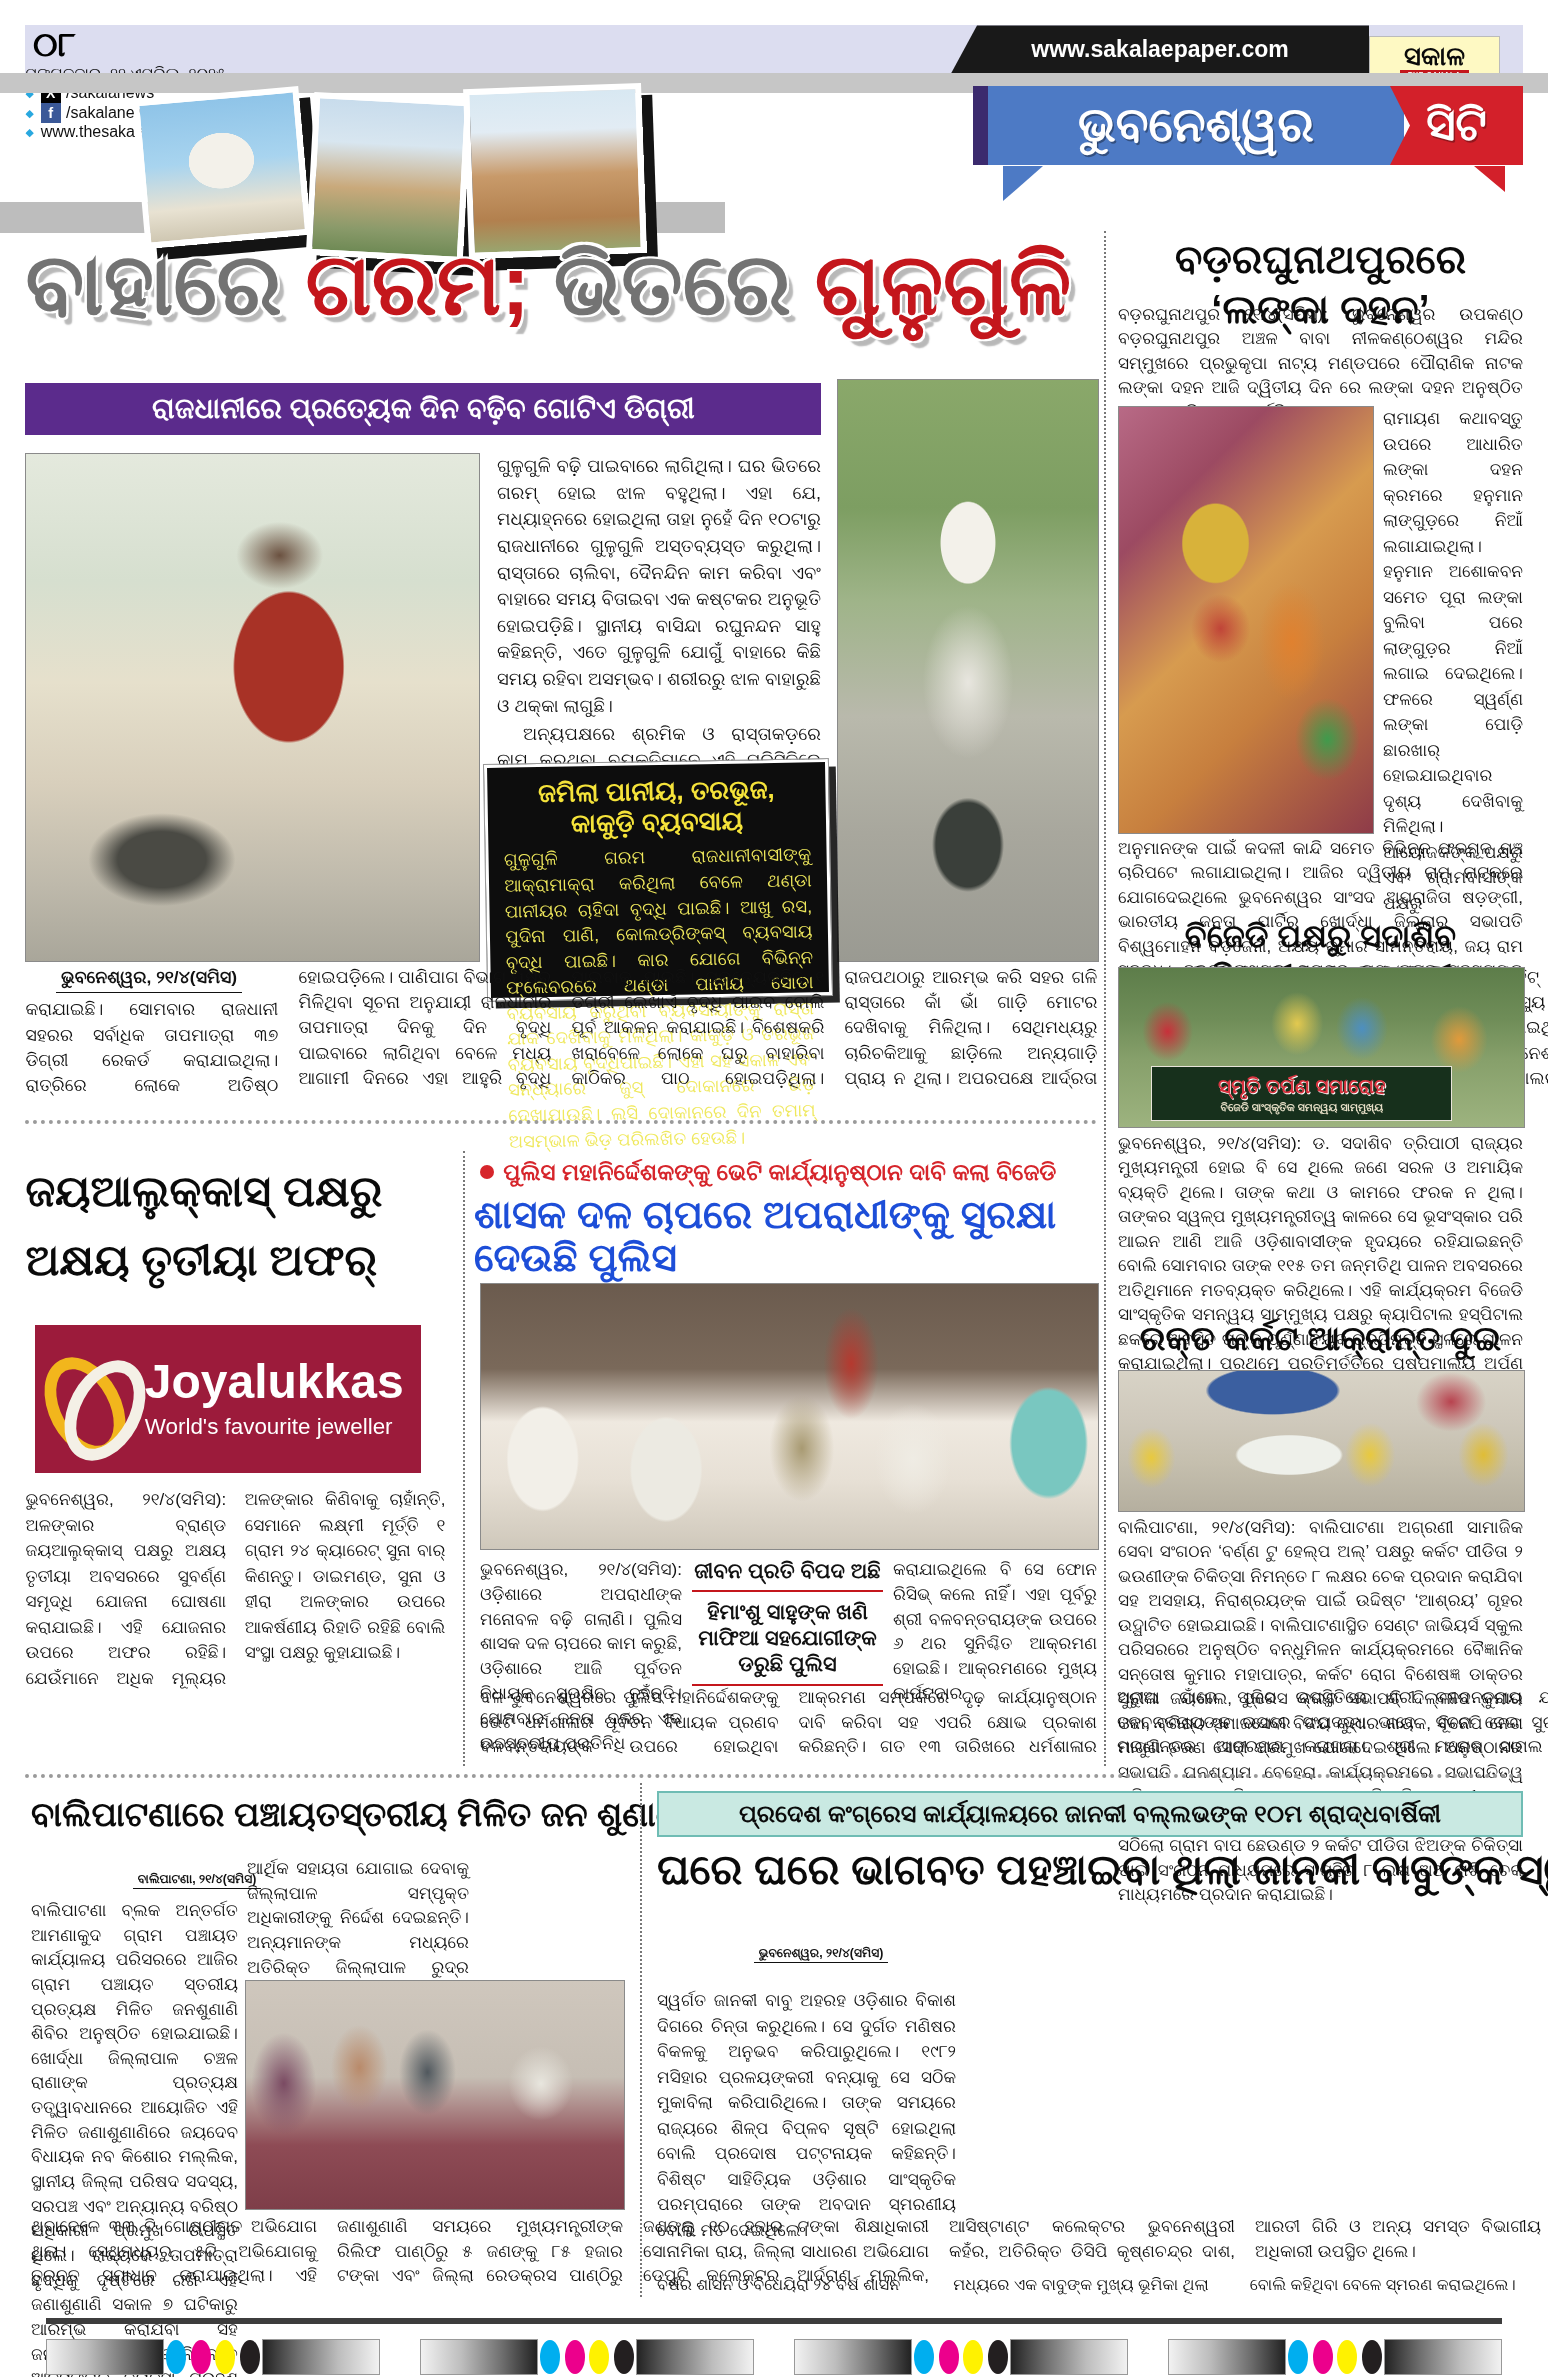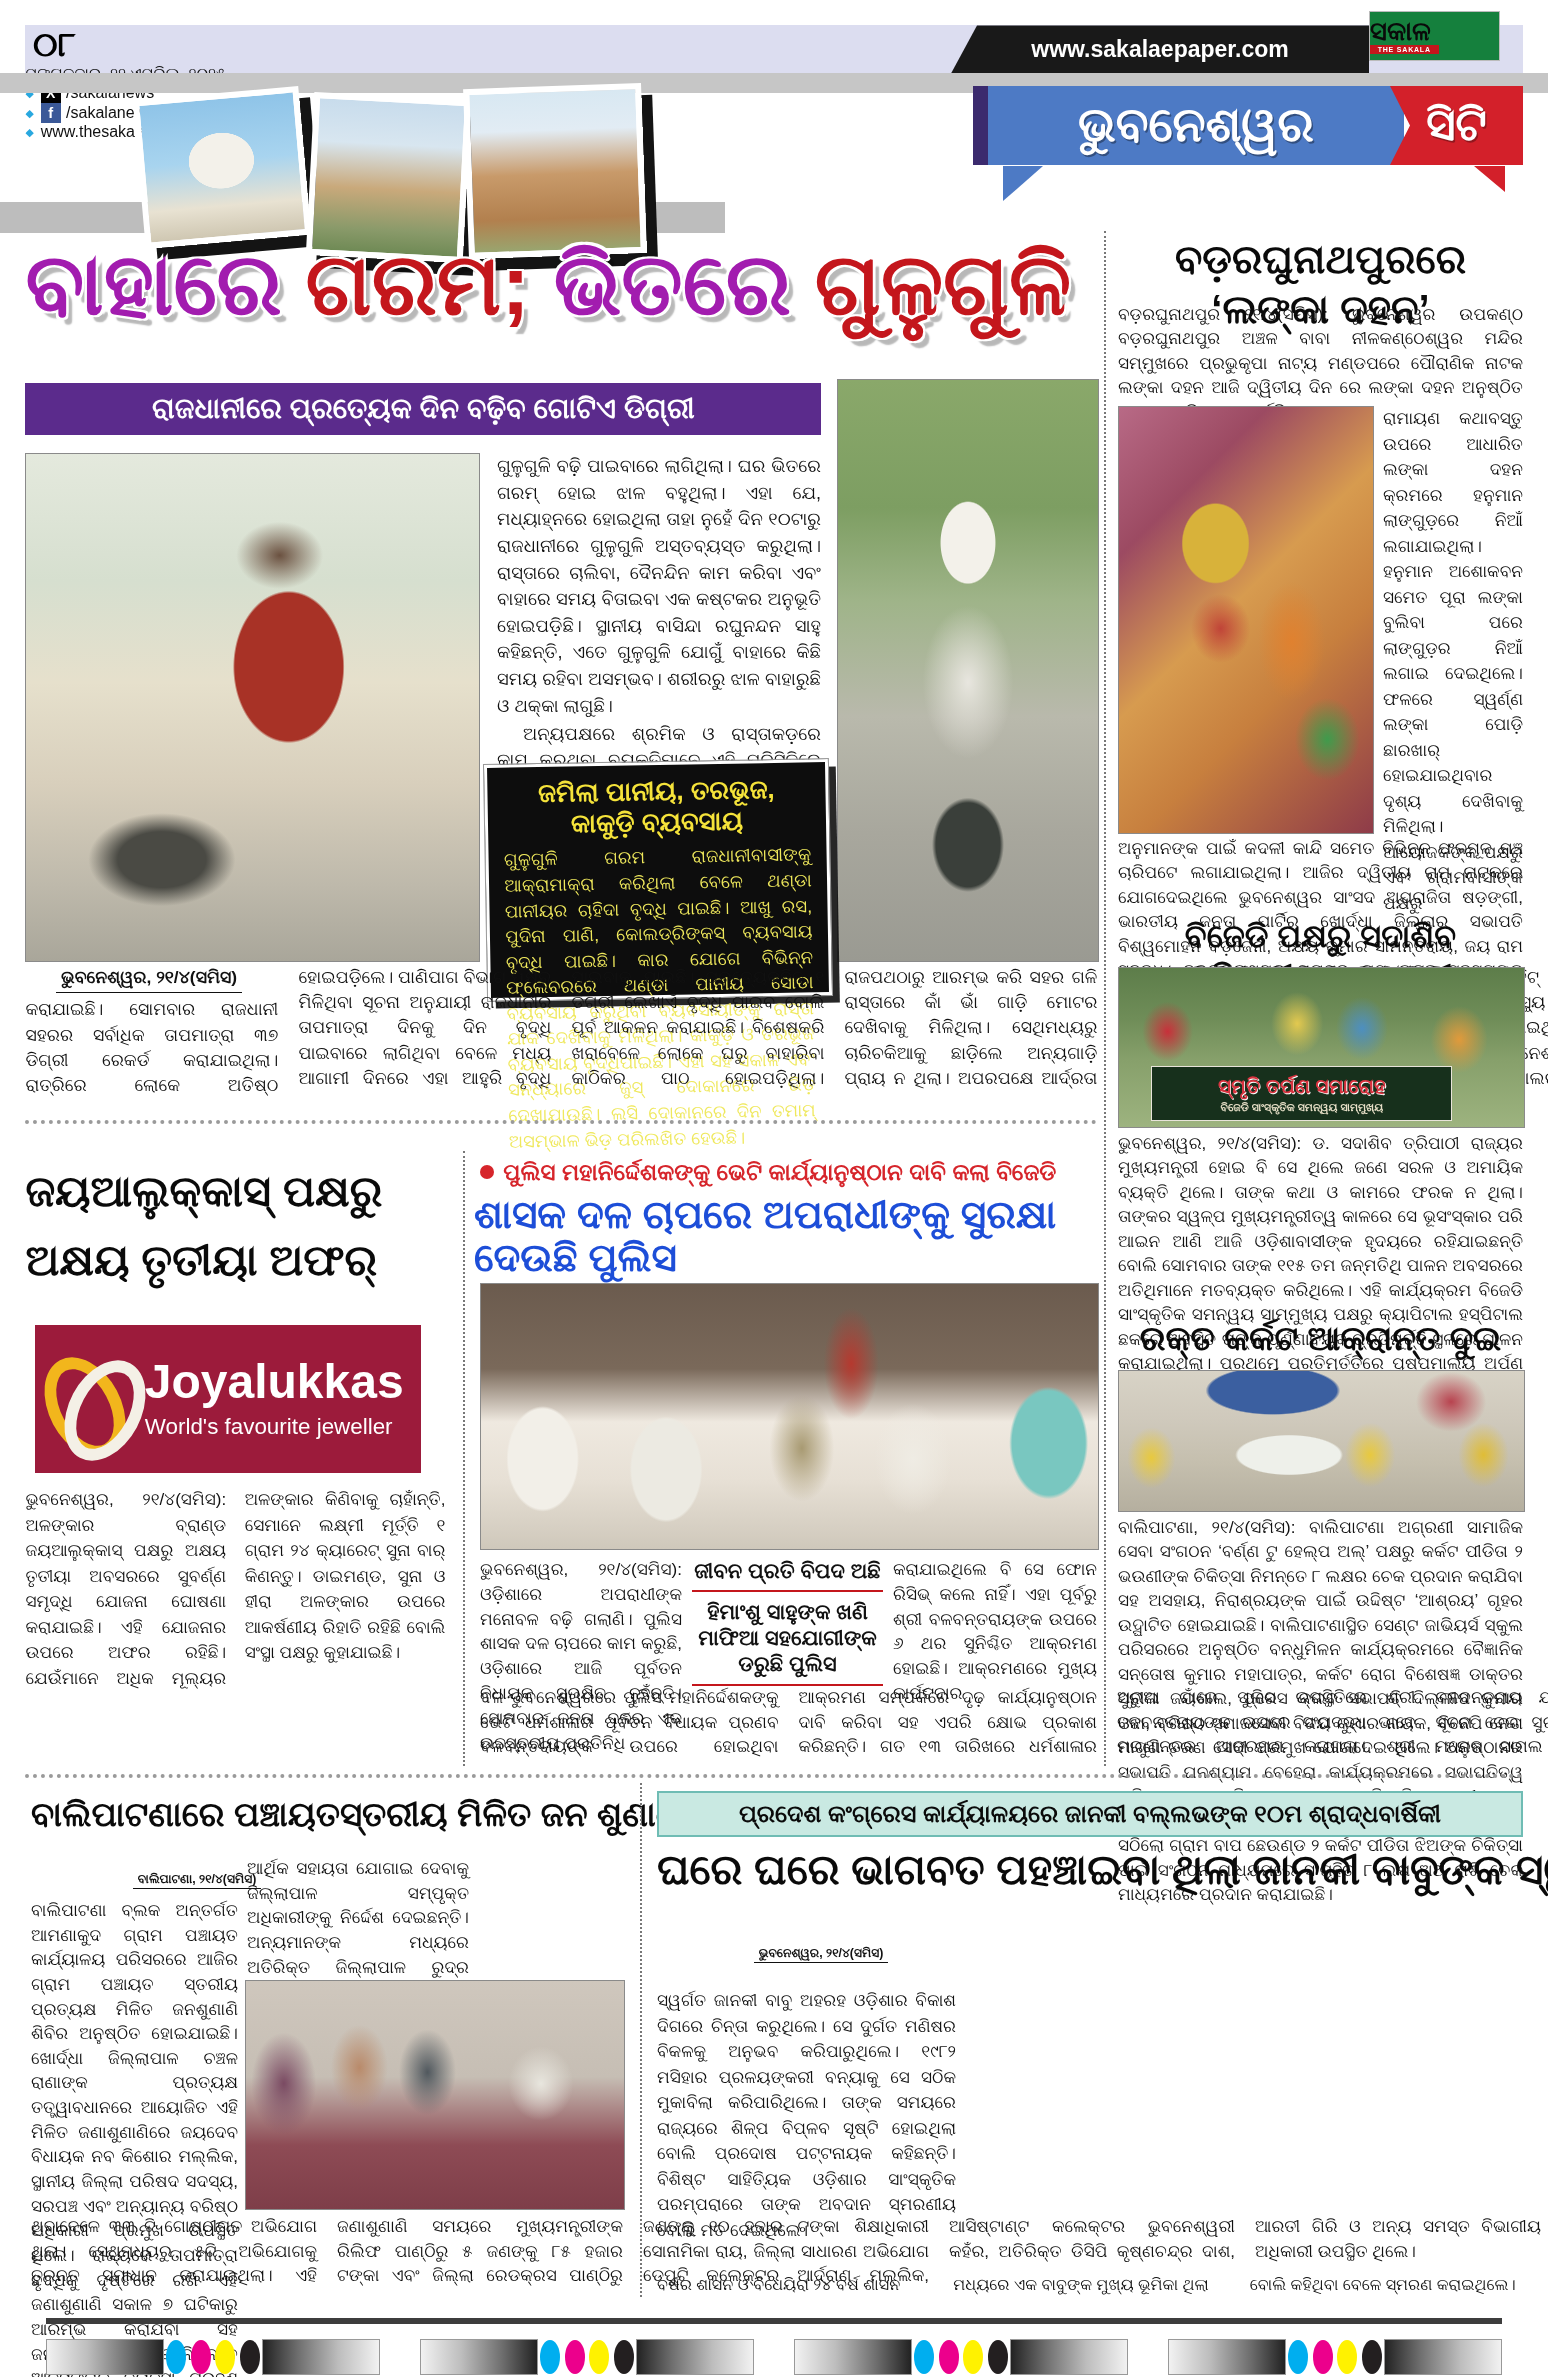--- a/index.html
+++ b/index.html
@@ -12,22 +12,22 @@
   .pageno{font-size:34px;font-weight:bold;padding:0 14px 0 7.7px;color:#000;}
   .vsep{width:1.5px;height:31px;background:#333;margin:0 12.3px;}
   .hitem{display:flex;align-items:center;font-size:16px;color:#111;white-space:nowrap;}
   .diamond{color:#29a8df;font-size:10.8px;margin-right:7px;}
   .xicon{display:inline-flex;align-items:center;justify-content:center;width:20px;height:20px;background:#000;color:#fff;
          font-size:14px;font-weight:bold;margin-right:5.4px;}
   .fbicon{display:inline-flex;align-items:center;justify-content:center;width:20px;height:20px;background:#3b5998;color:#fff;
          font-size:14.7px;font-weight:bold;margin-right:5.4px;}
   .epaper{left:951px;top:25.4px;width:418px;height:48px;background:#191919;color:#fff;display:flex;align-items:center;
           justify-content:center;font-size:23px;font-weight:bold;clip-path:polygon(26px 0,100% 0,100% 100%,0 100%);}
-  .slogo{left:1369px;top:11px;width:129px;height:48px;background:#15803d;border:0.8px solid #bbb;display:flex;flex-direction:column;
-         align-items:flex-start;justify-content:center;}
+  .slogo{left:1369px;top:36px;width:129px;height:48px;background:#fef9c3;border:0.8px solid #bbb;display:flex;flex-direction:column;
+         align-items:center;justify-content:center;}
   .slogo .t{font-size:26px;font-weight:bold;line-height:1;color:#0a0a0a;}
   .slogo .s{background:#c4161c;color:#fff;font-size:7px;font-weight:bold;padding:0.8px 7.7px;margin-top:1.5px;letter-spacing:0.8px;}
   .grayband{left:0;top:73px;width:1548px;height:20px;background:#c6c6c6;}
   .graystrip{left:0;top:202px;width:725px;height:31px;background:#bdbdbd;}
   
   .temple{border:6.2px solid #fff;box-shadow:10.8px 12.3px 0 #141414;}
   .t1{left:139px;top:93px;width:154px;height:137px;transform:rotate(-5deg);
       background:radial-gradient(ellipse 54px 46px at 50% 45%,#f3f1ea 0%,#f3f1ea 60%,transparent 61%),
       linear-gradient(180deg,#8fc4e8 0%,#a8d4ef 45%,#e8e2d2 78%,#cfc7b2 100%);}
   .t2{left:310px;top:96px;width:145px;height:151px;transform:rotate(3deg);
@@ -39,21 +39,21 @@
       text-shadow:1.5px 1.5px 0 rgba(0,0,0,.35);}
   .citytail{left:1003px;top:166px;width:0;height:0;border-top:35px solid #4d7ac5;border-right:40px solid transparent;}
   .citytag{left:1390px;top:86px;width:133px;height:79px;background:#d3202a;display:flex;align-items:center;justify-content:center;
       color:#fff;font-size:45px;font-weight:bold;clip-path:polygon(0 0,100% 0,100% 100%,0 100%,20px 50%);
       text-shadow:1.5px 1.5px 0 rgba(0,0,0,.3);}
   .citytagtail{left:1474px;top:166px;width:0;height:0;border-top:26px solid #d3202a;border-left:31px solid transparent;}
   
   .leadhead{left:25.4px;top:222px;width:1073px;height:147px;font-size:86px;font-weight:bold;line-height:1.45;white-space:nowrap;
       text-shadow:2.3px 2.3px 0 #fff,-2.3px -2.3px 0 #fff,2.3px -2.3px 0 #fff,-2.3px 2.3px 0 #fff,6.2px 7px 1.5px rgba(0,0,0,.28);}
   .red{color:#c4161c;}
-  .blackt{color:#a21caf;text-align:center;}
+  .blackt{color:#737373;text-align:center;}
   .purplebar{left:25.4px;top:383px;width:796px;height:52px;background:#5b2b8c;color:#fff;display:flex;align-items:center;
       justify-content:center;font-size:28.5px;font-weight:bold;}
   .photo{border:0.8px solid #8a8a8a;}
   .ph-rickshaw{left:25.4px;top:453px;width:453px;height:507px;
       background:radial-gradient(ellipse 93px 127px at 58% 42%,#a83226 0%,#a83226 58%,transparent 60%),
       radial-gradient(ellipse 62px 48px at 56% 20%,#6b5140 0%,transparent 70%),
       radial-gradient(ellipse 147px 93px at 30% 80%,#4a4a44 0%,#4a4a44 30%,transparent 50%),
       linear-gradient(180deg,#e4e9dd 0%,#d6dfcf 25%,#e6e0cc 45%,#d8cfbc 65%,#beb9ab 85%,#a9a69a 100%);}
   .leadcol{left:497px;top:453px;width:324px;height:302px;font-size:18px;line-height:1.48;}
   .leadcol p{margin:0 0 1.5px 0;}

